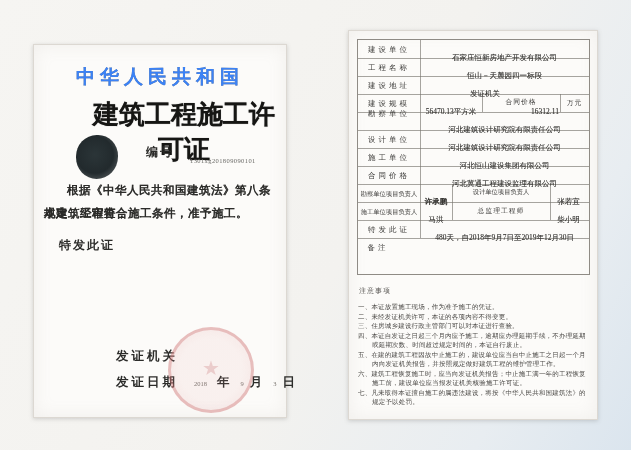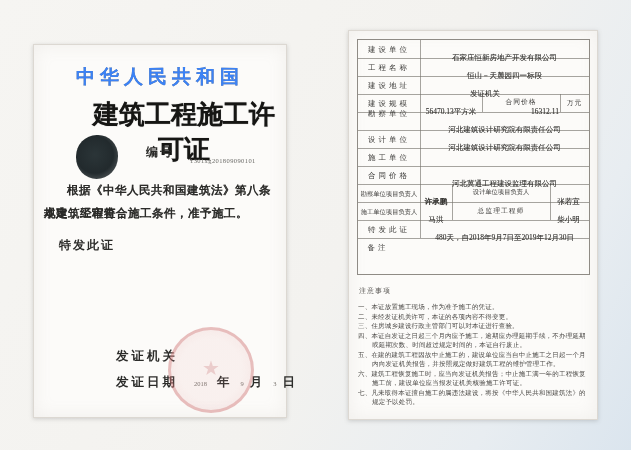--- a/index.html
+++ b/index.html
@@ -118,20 +118,21 @@
       <div class="celllbl" style="left:94px;width:98px;top:147px;font-size:6.3px;letter-spacing:0;">设计单位项目负责人</div>
       <div class="celllbl" style="left:94px;width:98px;top:166px;">总监理工程师</div>
 
       <div class="tv" style="left:62px;width:169px;top:13px;">石家庄恒新房地产开发有限公司</div>
       <div class="tv" style="left:62px;width:169px;top:31px;">恒山－天麓园四一标段</div>
       <div class="tv" style="left:62px;width:130px;top:49px;">发证机关</div>
       <div class="tv" style="left:58px;width:70px;top:67px;">56470.13平方米</div>
       <div class="tv" style="left:152px;width:70px;top:67px;">16312.11</div>
       <div class="tv" style="left:62px;width:169px;top:85px;">河北建筑设计研究院有限责任公司</div>
       <div class="tv" style="left:62px;width:169px;top:103px;">河北建筑设计研究院有限责任公司</div>
+      <div class="tv" style="left:62px;width:169px;top:121px;">河北恒山建设集团有限公司</div>
       <div class="tv" style="left:62px;width:169px;top:139px;">河北冀通工程建设监理有限公司</div>
       <div class="tv" style="left:58px;width:40px;top:157px;font-weight:bold;">许承鹏</div>
       <div class="tv" style="left:190px;width:41px;top:157px;">张若宜</div>
       <div class="tv" style="left:58px;width:40px;top:175px;">马洪</div>
       <div class="tv" style="left:190px;width:41px;top:175px;">柴小明</div>
       <div class="tv" style="left:62px;width:169px;top:193px;">480天，自2018年9月7日至2019年12月30日</div>
     </div>
 
     <div class="abs notes-title" style="left:10px;top:255px;">注意事项</div>
     <div id="notes-list">

